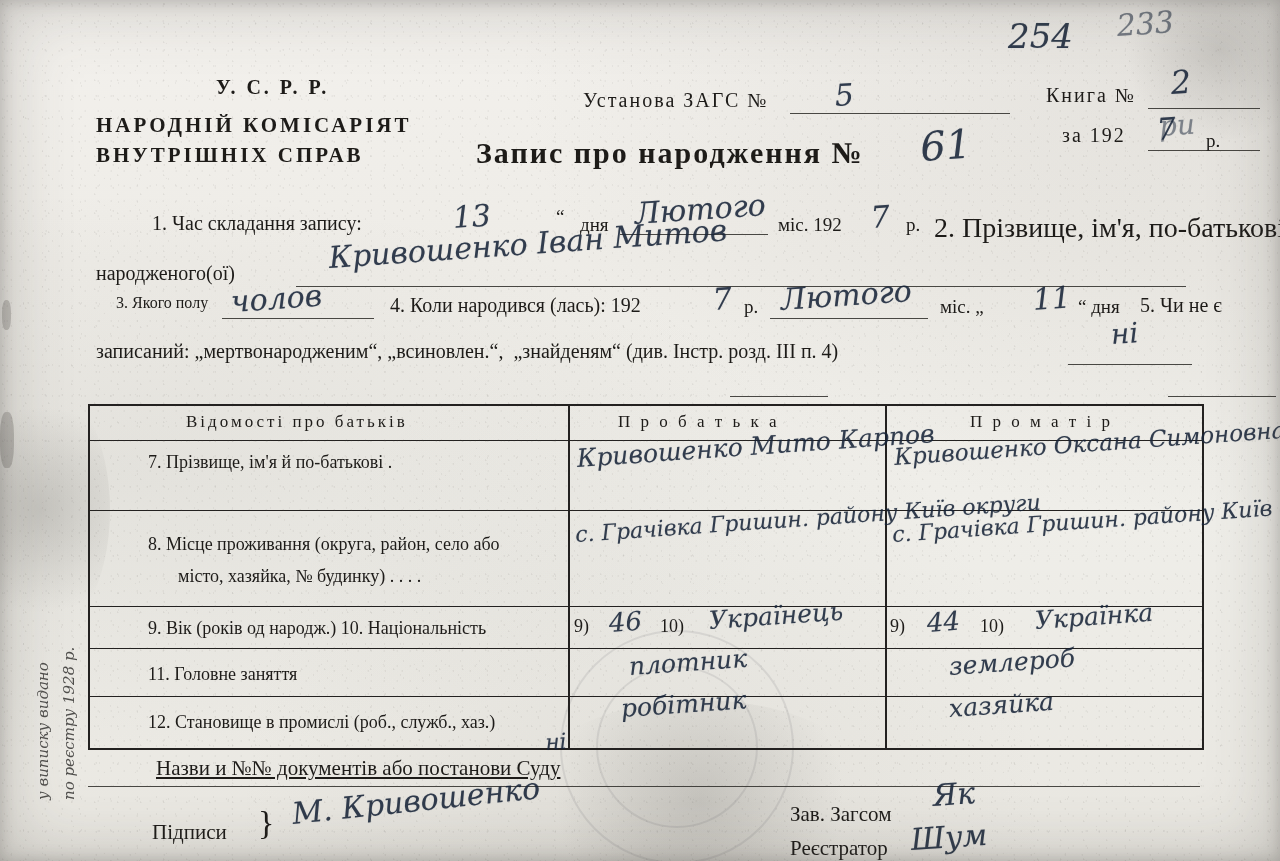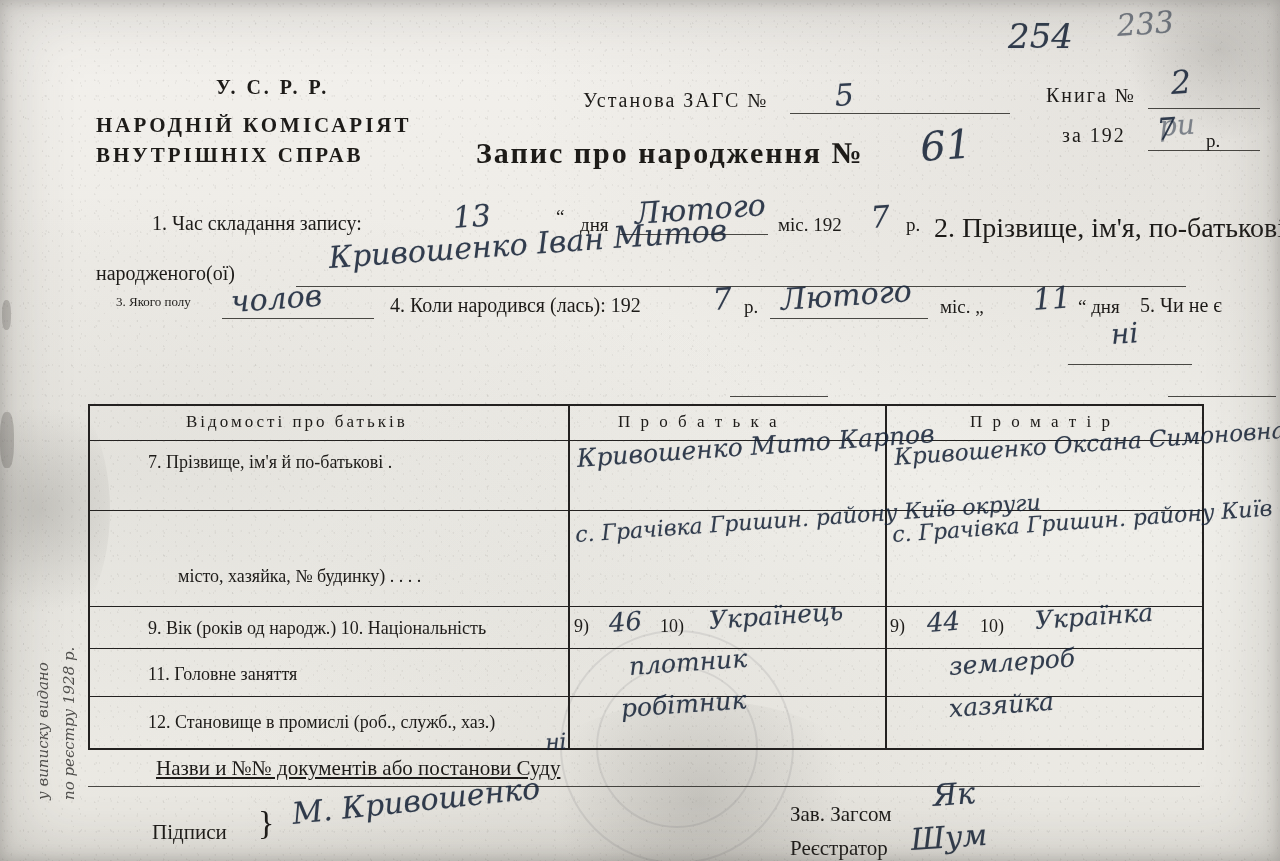--- a/index.html
+++ b/index.html
@@ -196,21 +196,21 @@
   <div class="pr" style="left:906px; top:214px; font-size:19px;">р.</div>
 
   <div class="pr" style="left:934px; top:212px; font-size:28px;">
     <span>2.</span>
     <span>Прізвище, ім'я, по-батькові</span>
   </div>
   <div class="pr" style="left:96px; top:262px; font-size:20px;">народженого(ої)</div>
   <div class="sline" style="left:296px; top:286px; width:890px;"></div>
   <div class="hw sl" style="left:330px; top:240px; font-size:30px;">Кривошенко Іван Митов</div>
 
-  <div class="pr" style="left:116px; top:294px; font-size:13px;">
+  <div class="pr" style="left:116px; top:294px; font-size:16px;">
     <span>3.</span>
     <span>Якого полу</span>
   </div>
   <div class="hw sl" style="left:232px; top:284px; font-size:30px;">чолов</div>
   <div class="sline" style="left:222px; top:318px; width:152px;"></div>
 
   <div class="pr" style="left:390px; top:294px; font-size:20px;">
     <span>4.</span>
     <span>Коли народився (лась): 192</span>
   </div>
@@ -220,20 +220,23 @@
   <div class="sline" style="left:770px; top:318px; width:158px;"></div>
   <div class="pr" style="left:940px; top:296px; font-size:19px;">міс. „</div>
   <div class="hw sl" style="left:1034px; top:282px; font-size:30px;">11</div>
   <div class="pr" style="left:1078px; top:296px; font-size:19px;">“ дня</div>
 
   <div class="pr" style="left:1140px; top:294px; font-size:20px;">
     <span>5.</span>
     Чи не є
   </div>
 
+  <div class="pr" style="left:96px; top:340px; font-size:20px;">
+    записаний: „мертвонародженим“, „всиновлен.“,&nbsp; „знайденям“ (див. Інстр. розд. III п. 4)
+  </div>
   <div class="sline" style="left:1068px; top:364px; width:124px;"></div>
   <div class="hw sl" style="left:1112px; top:318px; font-size:28px;">ні</div>
 
   <div class="sline" style="left:730px; top:396px; width:98px;"></div>
   <div class="sline" style="left:1168px; top:396px; width:108px;"></div>
 
   <div class="tbl">
     <div class="vline" style="left:478px;"></div>
     <div class="vline" style="left:795px;"></div>
     <div class="hline" style="top:34px;"></div>
@@ -246,20 +249,24 @@
     <div class="tbl-head" style="left:528px; top:6px;">П р о   б а т ь к а</div>
     <div class="tbl-head" style="left:880px; top:6px;">П р о   м а т і р</div>
 
     <div class="cellrow" style="left:58px; top:46px;">
       <span>7.</span>
       <span>Прізвище, ім'я й по-батькові .</span>
     </div>
     <div class="hw sl" style="left:488px; top:38px; font-size:25px;">Кривошенко Мито Карпов</div>
     <div class="hw sl" style="left:805px; top:38px; font-size:23px;">Кривошенко Оксана Симоновна</div>
 
+    <div class="cellrow" style="left:58px; top:128px;">
+      <span>8.</span>
+      <span>Місце проживання (округа,  район,  село або</span>
+    </div>
     <div class="cellrow" style="left:88px; top:160px;">місто, хазяйка, № будинку)  .        .        .        .</div>
     <div class="hw sl" style="left:486px; top:116px; font-size:22px;">с. Грачівка Гришин. району Київ округи</div>
     <div class="hw sl" style="left:803px; top:116px; font-size:22px;">с. Грачівка Гришин. району Київ округи</div>
 
     <div class="cellrow" style="left:58px; top:212px;">
       <span>9.</span>
       <span>Вік (років од народж.)   10.  Національність</span>
     </div>
     <div class="cellrow" style="left:484px; top:210px;">9)</div>
     <div class="hw sl" style="left:520px; top:202px; font-size:26px;">46</div>

